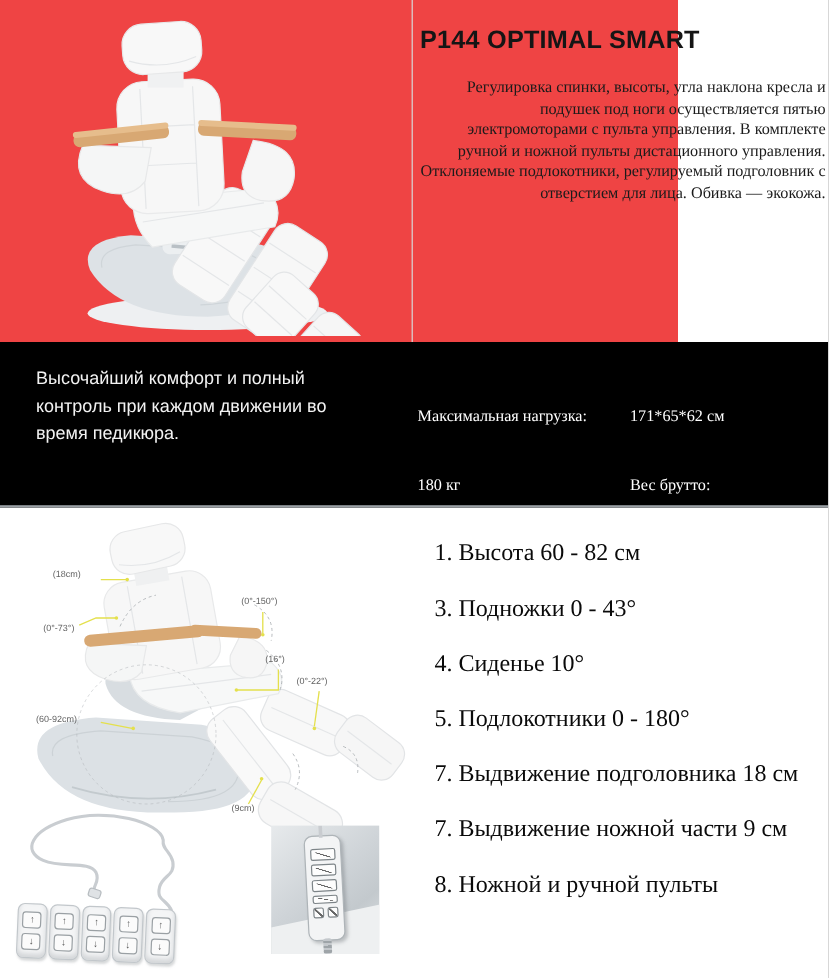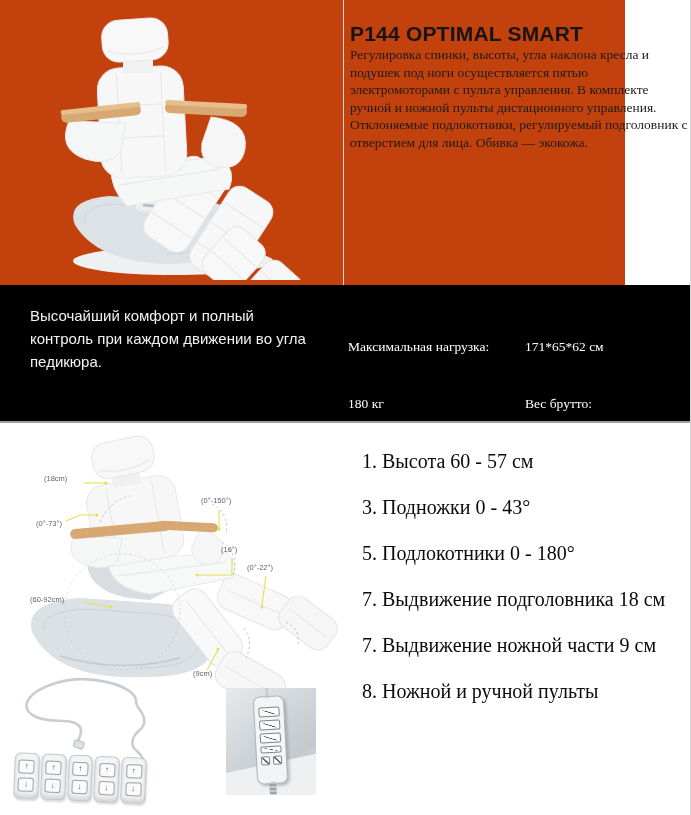--- a/index.html
+++ b/index.html
@@ -3,32 +3,32 @@
 <meta charset="utf-8">
 <style>
   * { margin:0; padding:0; box-sizing:border-box; }
   html,body { background:#fff; }
   body { font-family:"Liberation Sans", sans-serif; }
   .page {
     position:relative; width:691px; height:815px; margin:0 auto;
     background:#fff; overflow:hidden; border-right:1px solid #d7d7d7;
   }
   
-  .top-section { position:absolute; left:0; top:0; width:625px; height:285px; background:#c2410c; }
+  .top-section { position:absolute; left:0; top:0; width:565px; height:285px; background:#ef4444; }
   .v-divider { position:absolute; width:1px; background:#d9d9d9; }
   .v-divider.top { left:343px; top:0; height:285px; }
   .product-photo { position:absolute; left:15px; top:8px; width:315px; height:272px; }
   .product-info { position:absolute; left:350px; top:22px; width:335px; }
   .product-title {
     font-family:"Liberation Sans", sans-serif; font-weight:bold;
     font-size:21px; color:#151515; letter-spacing:.2px;
   }
   .product-desc {
-    font-family:"Liberation Serif", serif;
-    font-size:13.5px; line-height:17.6px; color:#1b1b1b; width:338px;
+    margin-top:18px; font-family:"Liberation Serif", serif;
+    font-size:13.5px; line-height:17.6px; color:#1b1b1b; width:338px;text-align:right;
   }
   
   .black-band {
     position:absolute; left:0; top:285px; width:691px; height:138px;
     background:#000; border-bottom:2px solid #9aa0a5; color:#fff;
   }
   .band-tagline {
     position:absolute; left:30px; top:19px; width:278px;
     font-family:"Liberation Sans", sans-serif; font-size:15px;
     line-height:23px; color:#f2f2f2;
@@ -161,21 +161,21 @@
       <rect x="150" y="93" width="82" height="5" rx="2.5" fill="#e6bd8c" transform="rotate(3 191 100)"></rect>
     </svg>
 
     <div class="product-info">
       <h1 class="product-title">P144 OPTIMAL SMART</h1>
       <p class="product-desc">Регулировка спинки, высоты, угла наклона кресла и подушек под ноги осуществляется пятью электромоторами с пульта управления. В комплекте ручной и ножной пульты дистационного управления. Отклоняемые подлокотники, регулируемый подголовник с отверстием для лица. Обивка — экокожа.</p>
     </div>
   </div>
 
   <div class="black-band">
-    <div class="band-tagline">Высочайший комфорт и полный контроль при каждом движении во угла педикюра.</div>
+    <div class="band-tagline">Высочайший комфорт и полный контроль при каждом движении во время педикюра.</div>
 
     <div class="band-specs col1">
       <div>Максимальная нагрузка:</div>
       <div>180 кг</div>
       <div>Максимальная мощность:</div>
       <div>300 Вт</div>
     </div>
 
     <div class="band-specs col2">
       <div>171*65*62 см</div>
@@ -307,22 +307,23 @@
           <div class="remote-sq-row">
             <div class="remote-sq"></div>
             <div class="remote-sq"></div>
           </div>
         </div>
       </div>
     </div>
 
     <div class="features-cell">
       <ul class="features-list">
-        <li>1. Высота 60 - 57 см</li>
+        <li>1. Высота 60 - 82 см</li>
         <li>3. Подножки 0 - 43°</li>
+        <li>4. Сиденье 10°</li>
         <li>5. Подлокотники 0 - 180°</li>
         <li>7. Выдвижение подголовника 18 см</li>
         <li>7. Выдвижение ножной части 9 см</li>
         <li>8. Ножной и ручной пульты</li>
       </ul>
     </div>
   </div>
 
 </div>
 

